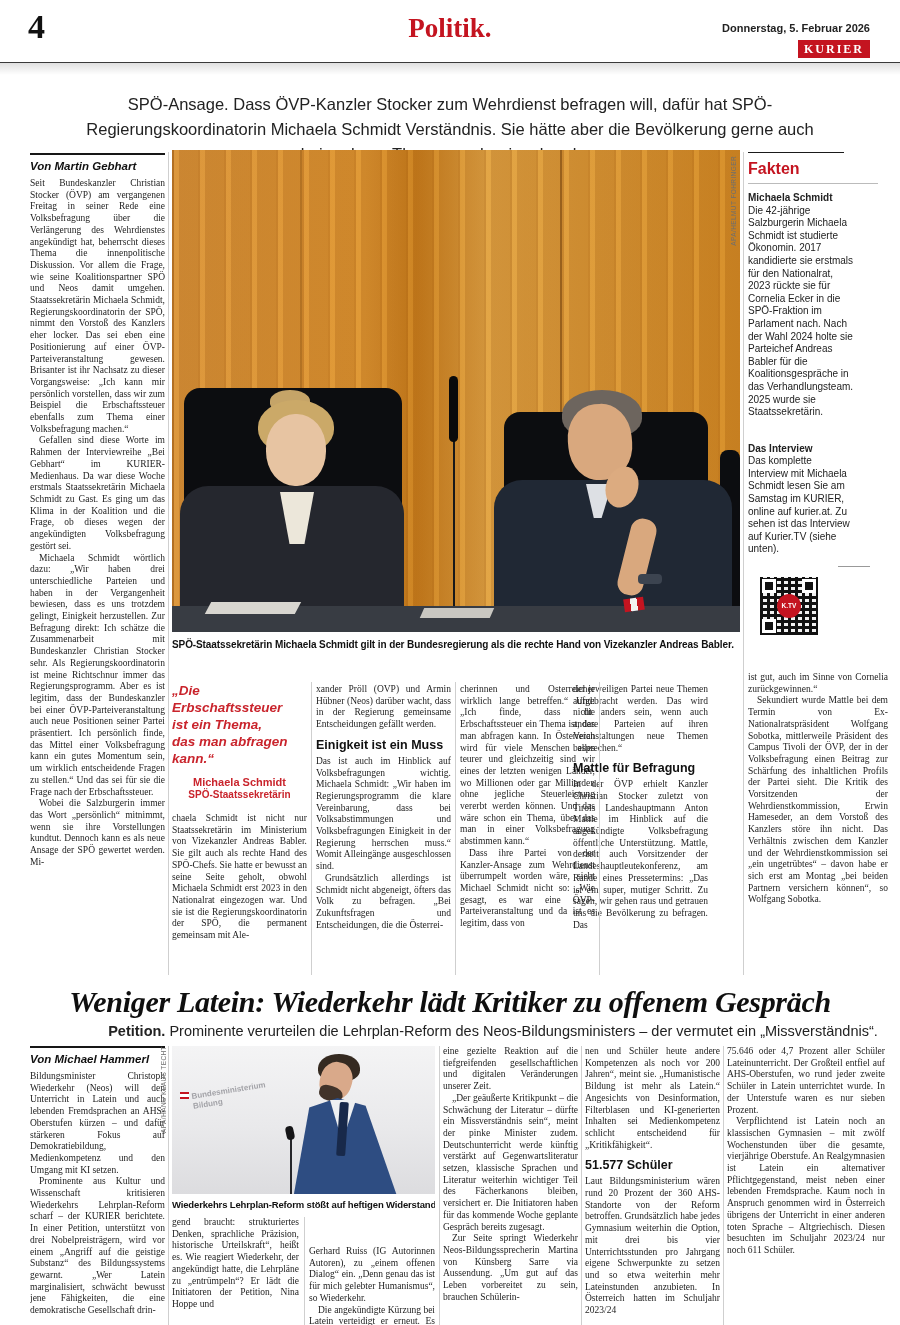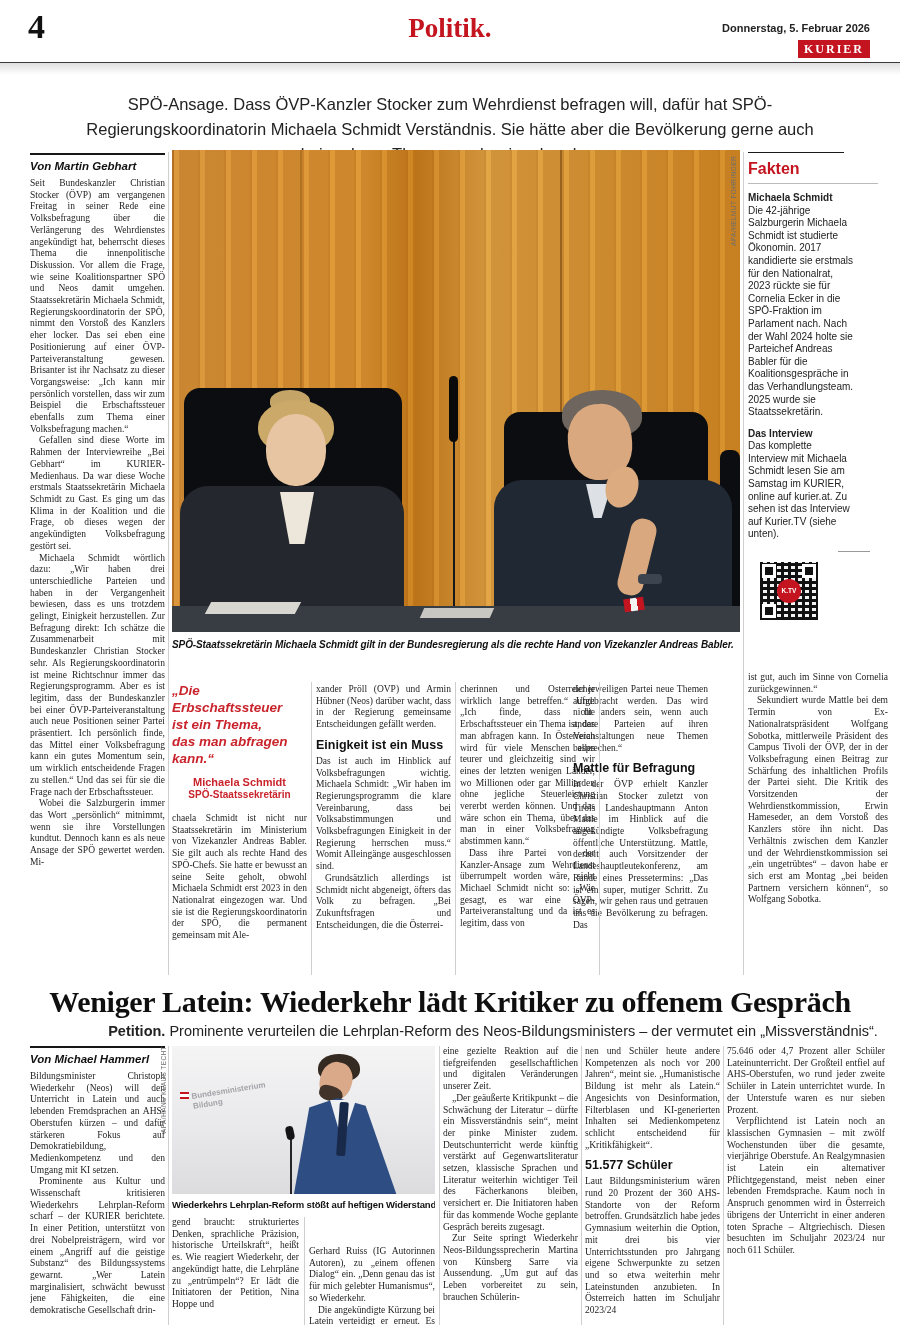--- a/index.html
+++ b/index.html
@@ -39,21 +39,21 @@
   .caption{font:700 10px/13px "Liberation Sans",sans-serif;color:#111;white-space:nowrap;overflow:hidden;letter-spacing:-.1px;}
   
   .pullquote{font:italic 700 13.5px/17px "Liberation Sans",sans-serif;color:#c9242c;text-align:left;white-space:pre-line;}
   .pq-author{font:700 11px/14px "Liberation Sans",sans-serif;color:#c9242c;text-align:center;margin-top:8px;}
   .pq-role{font:700 10px/12px "Liberation Sans",sans-serif;color:#c9242c;text-align:center;}
   
   .fakten-toprule{height:1px;background:#1a1a1a;width:96px;}
   .fakten-title{font:700 16px/20px "Liberation Sans",sans-serif;color:#c41420;}
   .fakten-titlerule{height:1px;background:#bbb;width:130px;}
   .fakten-text{font:10px/12.6px "Liberation Sans",sans-serif;color:#222;width:106px;}
-  .fakten-text b{display:block;margin-top:9px;}
+  .fakten-text b{display:block;margin-top:24px;}
   .fakten-smallrule{height:1px;background:#999;width:32px;}
   .qr{width:58px;height:58px;position:relative;background:
       repeating-linear-gradient(0deg,#111 0 3px,transparent 3px 6px),
       repeating-linear-gradient(90deg,#111 0 3px,#f2f2f2 3px 7px);}
   .qr .finder{position:absolute;width:14px;height:14px;background:#111;box-shadow:inset 0 0 0 3px #fff,inset 0 0 0 6px #111;}
   .qr .dot{position:absolute;left:17px;top:17px;width:24px;height:24px;border-radius:50%;background:#c41420;
            color:#fff;font:700 6.5px/24px "Liberation Sans",sans-serif;text-align:center;}
   .qr-cap-b{font:700 10.5px/13px "Liberation Sans",sans-serif;color:#111;}
   .qr-cap{font:10.5px/13px "Liberation Sans",sans-serif;color:#222;}
   
@@ -119,21 +119,21 @@
       <div class="abs" style="left:434px;top:316px;width:32px;height:42px;background:#dcab80;border-radius:50%;transform:rotate(18deg);"></div>
       <div class="abs" style="left:466px;top:424px;width:24px;height:10px;background:#3c4450;border-radius:4px;"></div>
     </div>
 
     <div class="abs" style="left:0;top:456px;width:568px;height:26px;background:#383c43;"></div>
     <div class="abs" style="left:36px;top:452px;width:90px;height:12px;background:#d8d6d0;transform:skewX(-28deg);"></div>
     <div class="abs" style="left:250px;top:458px;width:70px;height:10px;background:#c9c7c1;transform:skewX(-24deg);"></div>
     <div class="abs" style="left:452px;top:448px;width:20px;height:13px;background:linear-gradient(90deg,#c41420 0 33%,#f3f3f3 33% 66%,#c41420 66% 100%);transform:rotate(-8deg);"></div>
     <div class="abs credit" style="right:3px;top:6px;">APA/HELMUT FOHRINGER</div>
   </div>
-  <div class="abs caption" style="left:172px;top:638px;width:568px;font-style:italic;">SPÖ-Staatssekretärin Michaela Schmidt gilt in der Bundesregierung als die rechte Hand von Vizekanzler Andreas Babler.</div>
+  <div class="abs caption" style="left:172px;top:638px;width:568px;">SPÖ-Staatssekretärin Michaela Schmidt gilt in der Bundesregierung als die rechte Hand von Vizekanzler Andreas Babler.</div>
 
   <div class="abs" style="left:172px;top:682px;width:135px;height:293px;overflow:hidden;">
     <div class="pullquote">„Die Erbschaftssteuer
 ist ein Thema,
 das man abfragen
 kann.“</div>
     <div class="pq-author">Michaela Schmidt</div>
     <div class="pq-role">SPÖ-Staatssekretärin</div>
     <div class="body-text" style="margin-top:12px;">
       <p>chaela Schmidt ist nicht nur Staatssekretärin im Ministerium von Vizekanzler Andreas Babler. Sie gilt auch als rechte Hand des SPÖ-Chefs. Sie hatte er bewusst an seine Seite geholt, obwohl Michaela Schmidt erst 2023 in den Nationalrat eingezogen war. Und sie ist die Regierungskoordinatorin der SPÖ, die permanent gemeinsam mit Ale-</p>
@@ -181,21 +181,21 @@
     <p>ist gut, auch im Sinne von Cornelia zurückgewinnen.“</p>
     <p>Sekundiert wurde Mattle bei dem Termin von Ex-Nationalratspräsident Wolfgang Sobotka, mittlerweile Präsident des Campus Tivoli der ÖVP, der in der Volksbefragung einen Beitrag zur Schärfung des inhaltlichen Profils der Partei sieht. Die Kritik des Vorsitzenden der Wehrdienstkommission, Erwin Hameseder, an dem Vorstoß des Kanzlers störe ihn nicht. Das Verhältnis zwischen dem Kanzler und der Wehrdienstkommission sei „ein ungetrübtes“ – davon habe er sich erst am Montag „bei beiden Partnern versichern können“, so Wolfgang Sobotka.</p>
   </div>
 
   <div class="abs vrule" style="left:168px;top:152px;height:823px;"></div>
   <div class="abs vrule" style="left:743px;top:152px;height:823px;"></div>
   <div class="abs vrule" style="left:311px;top:682px;height:293px;"></div>
   <div class="abs vrule" style="left:455px;top:682px;height:293px;"></div>
   <div class="abs vrule" style="left:599px;top:682px;height:293px;"></div>
 
-  <div class="abs headline2" style="left:0;top:985px;">Weniger Latein: Wiederkehr lädt Kritiker zu offenem Gespräch</div>
+  <div class="abs headline2" style="left:0;top:985px;font-style:italic;">Weniger Latein: Wiederkehr lädt Kritiker zu offenem Gespräch</div>
   <p class="abs subline2" style="left:0;top:1022px;margin:0;padding-left:43px;"><b>Petition.</b><span> Prominente verurteilen die Lehrplan-Reform des Neos-Bildungsministers – der vermutet ein „Missverständnis“.</span></p>
 
   <div class="abs" style="left:30px;top:1046px;width:135px;">
     <div class="byline-block">Von Michael Hammerl</div>
   </div>
   <div class="abs body-text" style="left:30px;top:1071px;width:135px;height:254px;">
     <p>Bildungsminister Christoph Wiederkehr (Neos) will den Unterricht in Latein und auch lebenden Fremdsprachen an AHS-Oberstufen kürzen – und dafür stärkeren Fokus auf Demokratiebildung, Medienkompetenz und den Umgang mit KI setzen.</p>
     <p>Prominente aus Kultur und Wissenschaft kritisieren Wiederkehrs Lehrplan-Reform scharf – der KURIER berichtete. In einer Petition, unterstützt von drei Nobelpreisträgern, wird vor einem „Angriff auf die geistige Substanz“ des Bildungssystems gewarnt. „Wer Latein marginalisiert, schwächt bewusst jene Fähigkeiten, die eine demokratische Gesellschaft drin-</p>
   </div>
 

